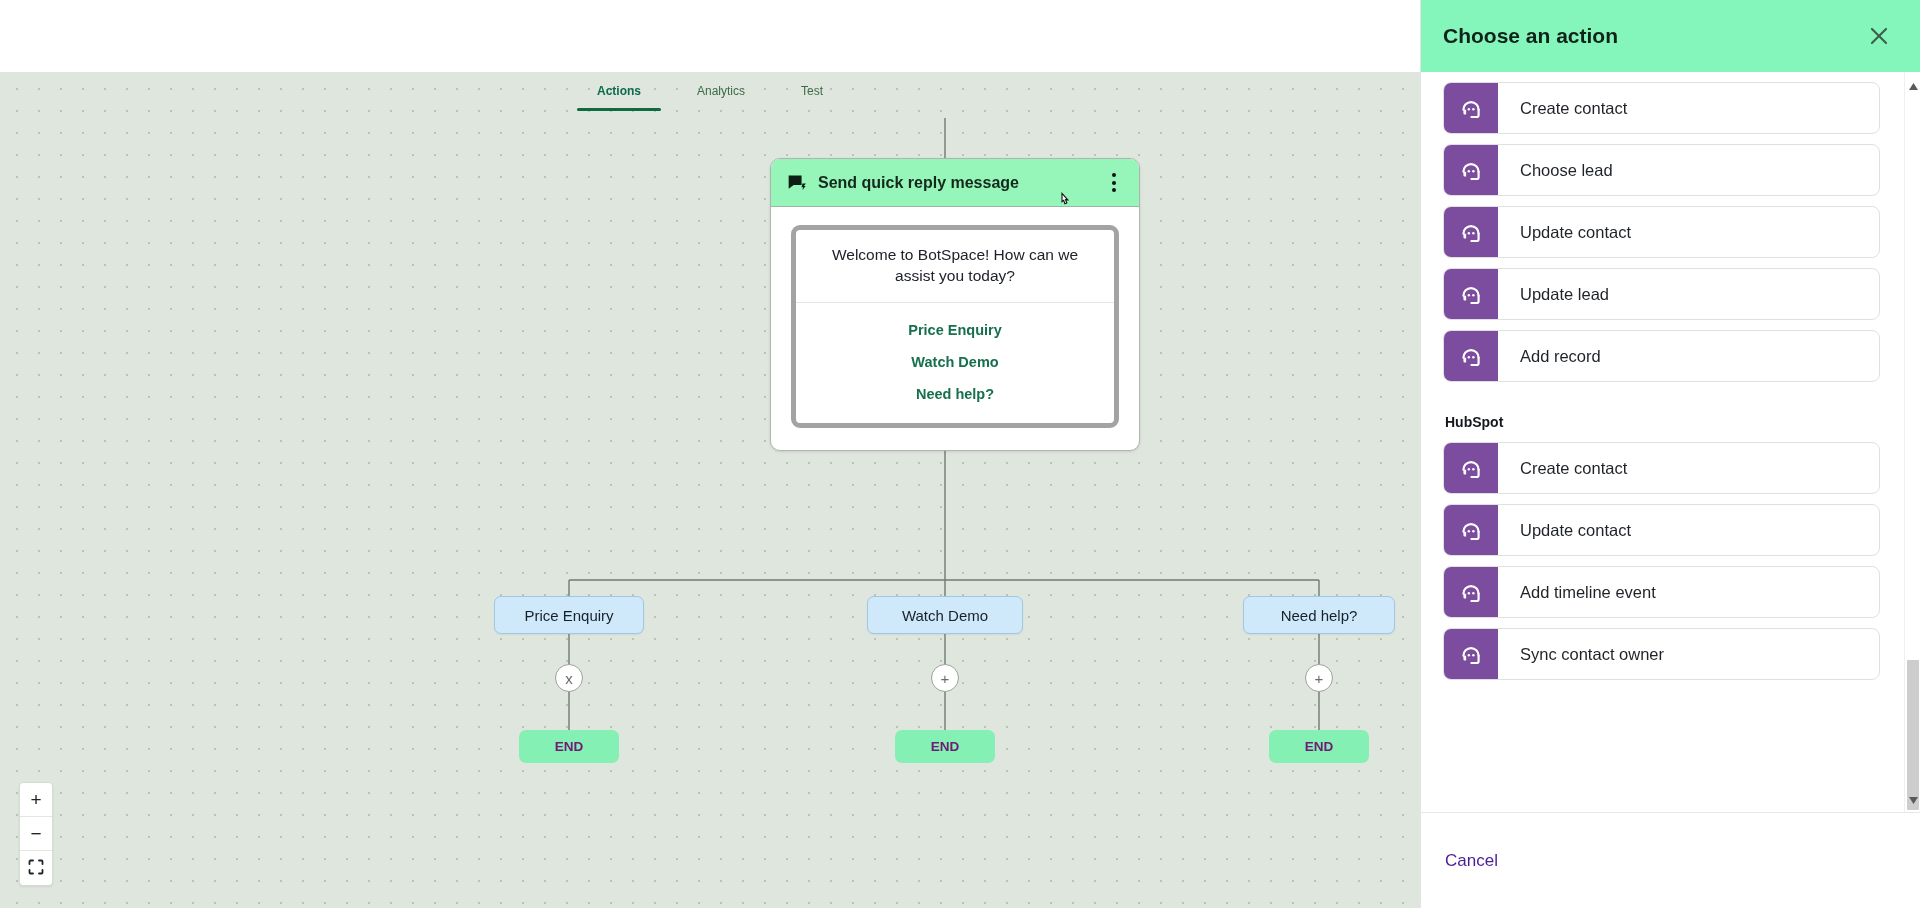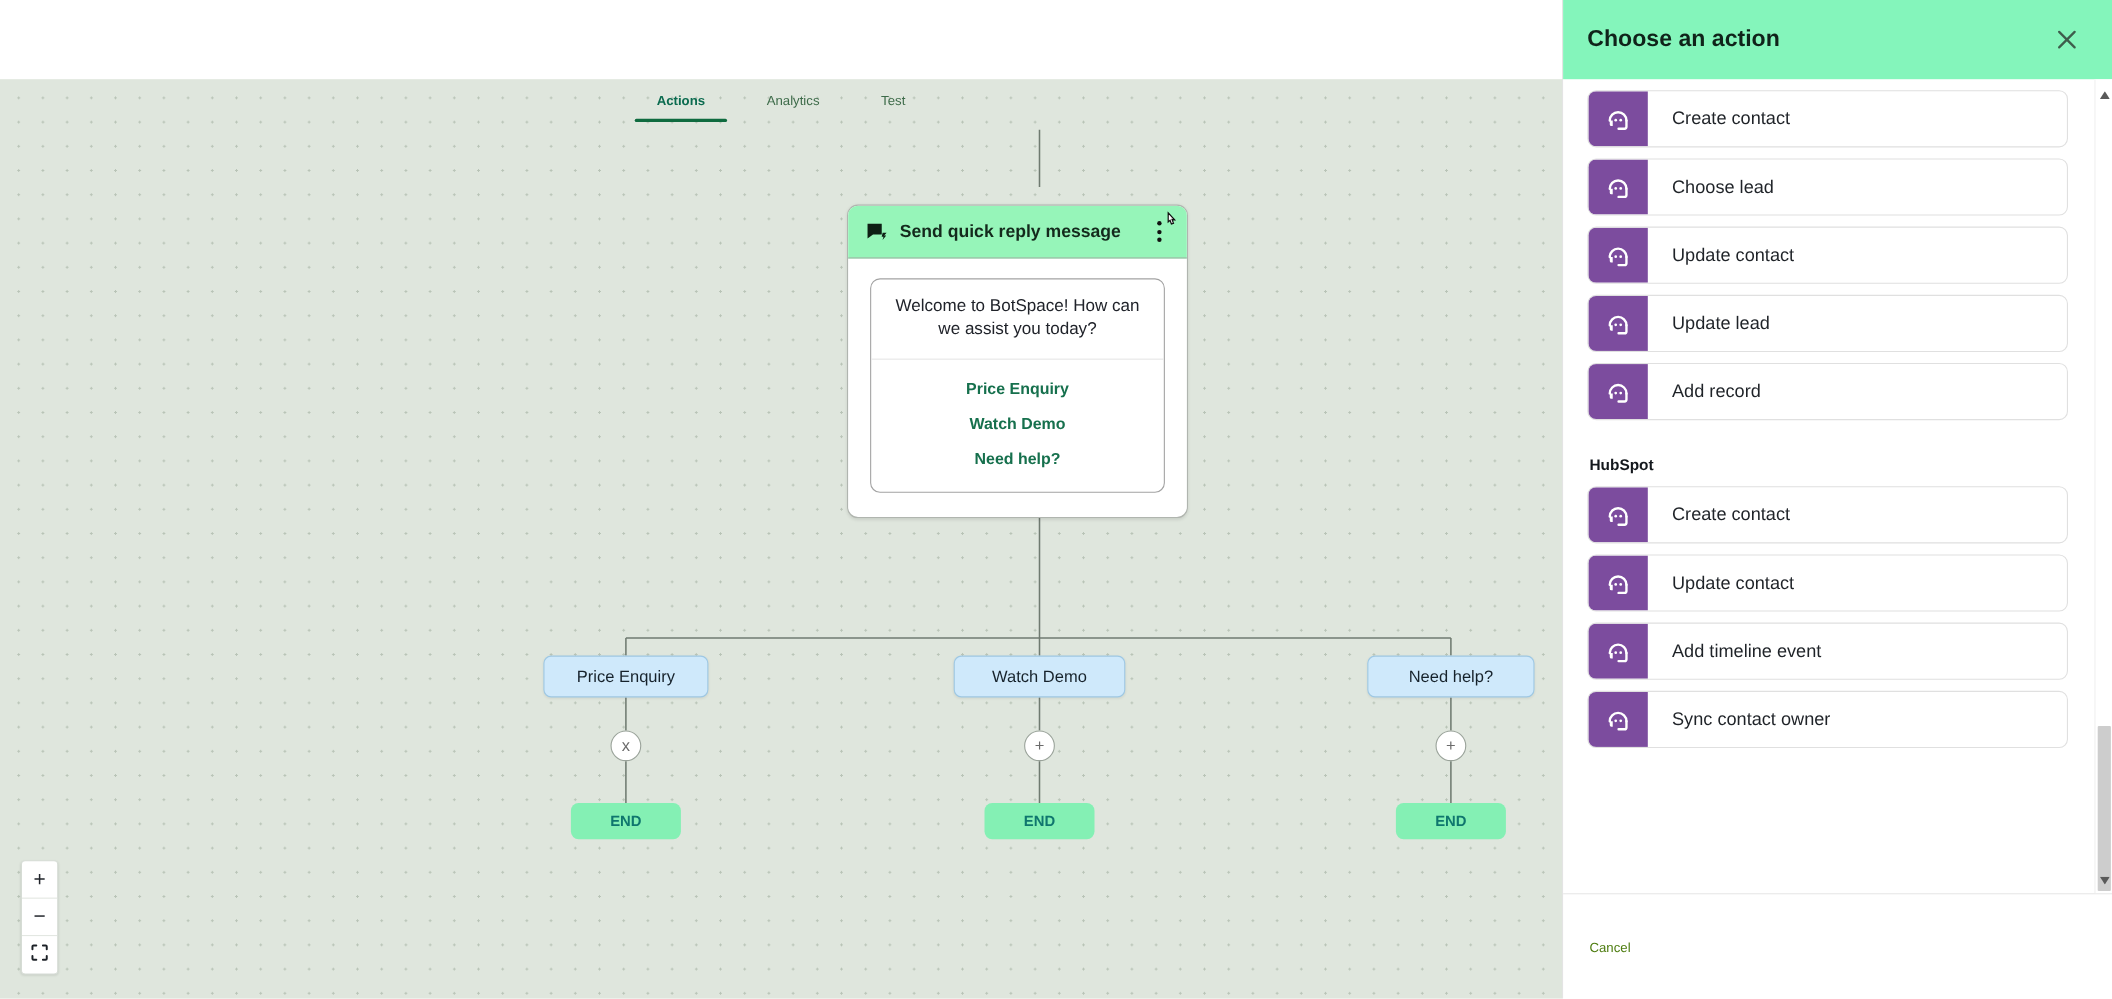--- a/index.html
+++ b/index.html
@@ -97,22 +97,22 @@
     background: #0f6b3f;
     border-radius: 2px;
   }
 
   
   .lines { position: absolute; left:0; top:0; width:1420px; height:836px; pointer-events:none; }
 
   
   .node-card {
     position: absolute;
-    left: 770px; top: 114px;
-    width: 310px;
+    left: 770px; top: 86px;
+    width: 370px;
     background: #ffffff;
     border: 1px solid #b0b5af;
     border-radius: 10px;
     box-shadow: 0 1px 3px rgba(0,0,0,0.10);
     overflow: hidden;
   }
   .node-card-header {
     height: 48px;
     background: #96f5b9;
     display: flex;
@@ -133,21 +133,21 @@
     width: 22px; height: 26px;
     display: flex; flex-direction: column; align-items: center; justify-content: center;
     gap: 3.5px;
     cursor: pointer;
     flex: none;
   }
   .kebab i { width: 4px; height: 4px; border-radius: 50%; background: #111; display:block; }
 
   .node-card-body { padding: 18px 20px 22px 20px; }
   .bubble {
-    border: 1px solid #a3a3a3;
+    border: 5px solid #a3a3a3;
     border-radius: 9px;
     overflow: hidden;
     background: #fff;
   }
   .bubble-text {
     padding: 15px 18px 16px 18px;
     font-size: 15.5px;
     line-height: 1.33;
     color: #20232a;
     text-align: center;
@@ -193,21 +193,21 @@
 
   
   .end-node {
     position: absolute;
     width: 100px; height: 33px;
     background: #84f0b4;
     border-radius: 7px;
     display: flex; align-items: center; justify-content: center;
     font-size: 13.5px;
     font-weight: 700;
-    color: #0f766e;
+    color: #701a75;
     cursor: pointer;
   }
 
   
   .zoom-ctl {
     position: absolute;
     left: 19px; bottom: 22px;
     width: 34px;
     background: #ffffff;
     border: 1px solid #d6dcd5;
@@ -339,22 +339,22 @@
 
   .panel-footer {
     height: 96px;
     flex: none;
     border-top: 1px solid #e8e8e8;
     display: flex;
     align-items: center;
     padding: 0 24px 0 22px;
   }
   .cancel-btn {
-    font-size: 12px;
-    color: #4d7c0f;
+    font-size: 17px;
+    color: #4c1d95;
     cursor: pointer;
     background: none;
     border: none;
     font-family: inherit;
     padding: 6px 2px;
   }
 </style>
 </head>
 <body>
 

